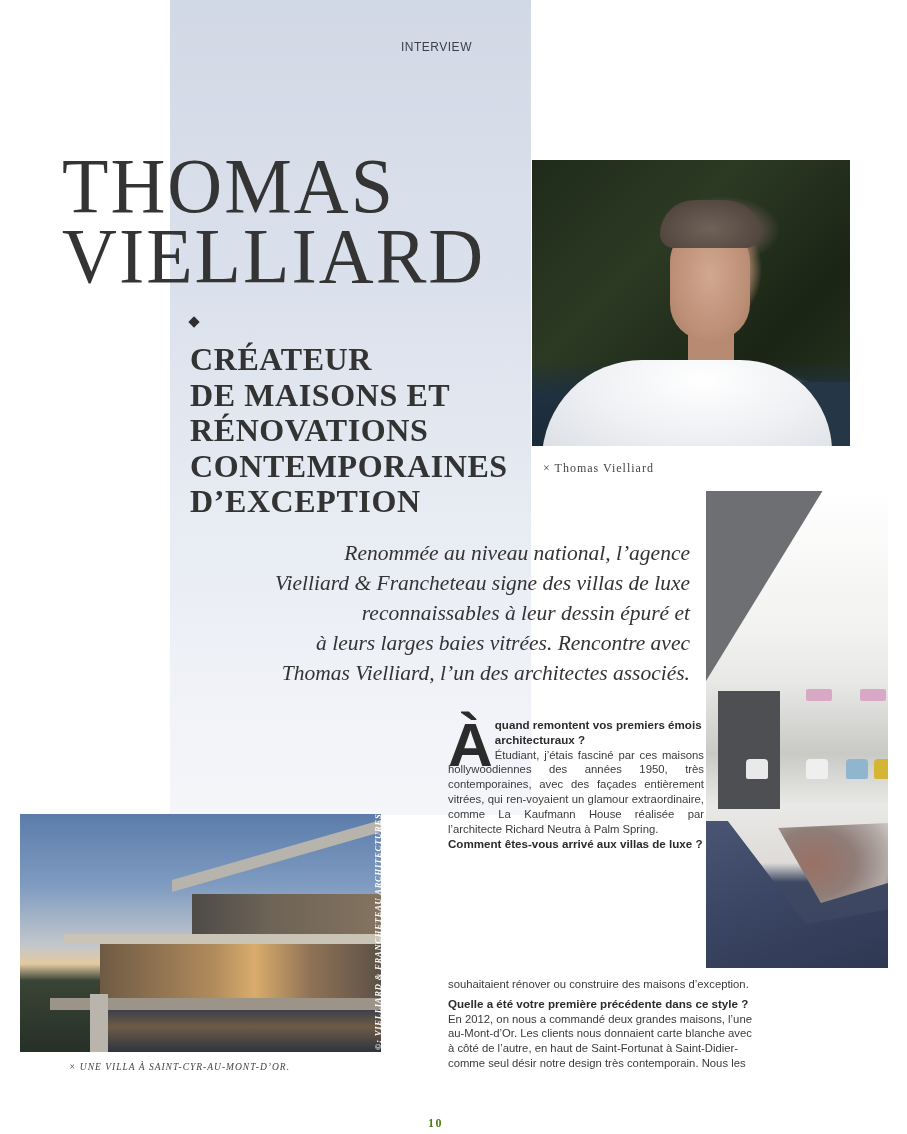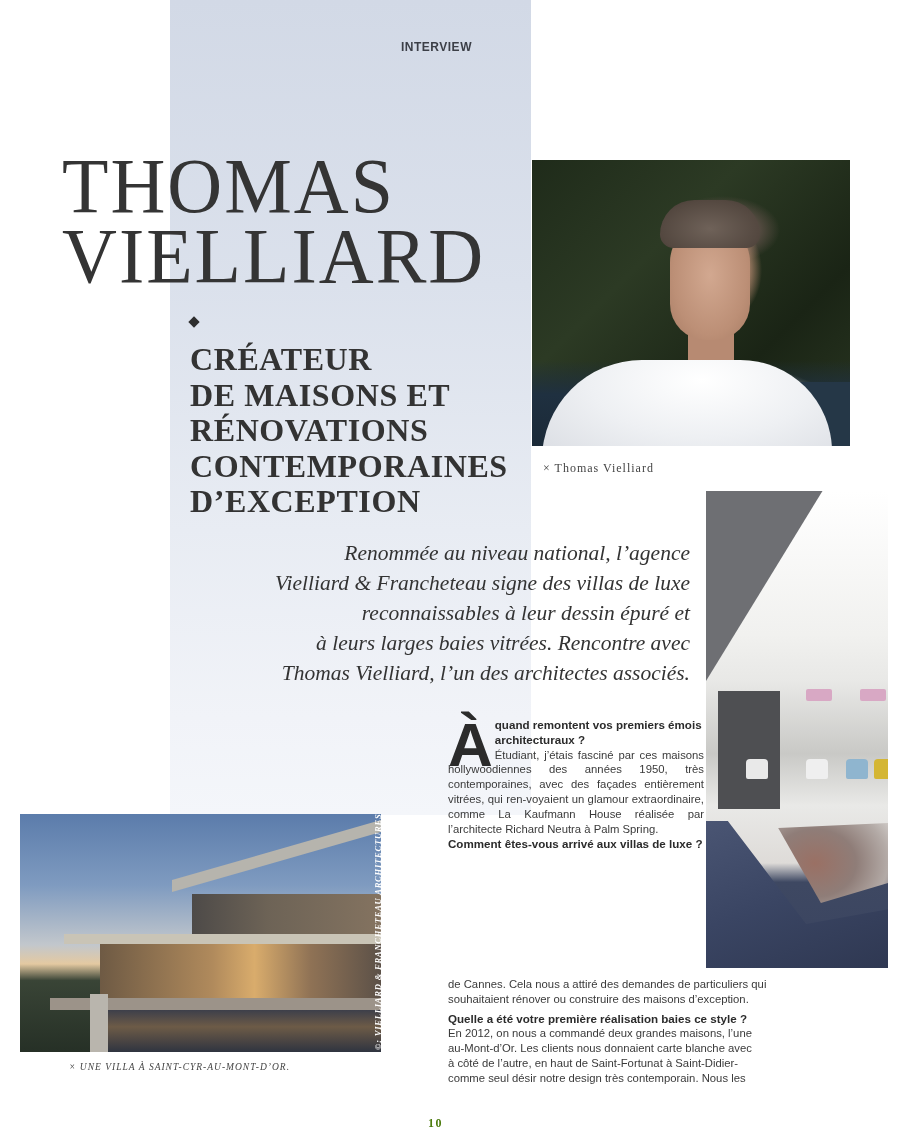--- a/index.html
+++ b/index.html
@@ -7,21 +7,21 @@
   body { position: relative; font-family: "Liberation Sans", sans-serif; color: #2e2e2e; }
 
   .panel {
     position: absolute; left: 170px; top: 0; width: 361px; height: 815px;
     background: linear-gradient(to bottom, #d2d9e6 0%, #dbe1ec 35%, #e8ecf3 65%, #f1f3f8 88%, #f4f6fa 100%);
   }
 
   .section-label {
     position: absolute; left: 401px; top: 40px;
     font-family: "Liberation Sans", sans-serif; font-size: 12px; letter-spacing: 0.5px;
-    color: #3c3f47; font-weight: bold;
+    color: #3c3f47; font-weight: normal;
   }
 
   .name {
     position: absolute; left: 62px; top: 150px; width: 480px;
     font-family: "Liberation Serif", "DejaVu Serif", serif; font-weight: normal;
     font-size: 76px; line-height: 70px; color: #343434; letter-spacing: 2px;
   }
   .name span { display: block; transform: scaleY(1.02); }
 
   .diamond {
@@ -240,22 +240,21 @@
 <div class="caption-villa">× UNE VILLA À SAINT-CYR-AU-MONT-D’OR.</div>
 
 <div class="article">
   <span class="dropcap">À</span>
   <div class="q">quand remontent vos premiers émois architecturaux ?</div>
   <div class="ans">Étudiant, j’étais fasciné par ces maisons hollywoodiennes des années 1950, très contemporaines, avec des façades entièrement vitrées, qui ren-voyaient un glamour extraordinaire, comme La Kaufmann House réalisée par l’architecte Richard Neutra à Palm Spring.</div>
   <div class="q q2">Comment êtes-vous arrivé aux villas de luxe ?</div>
 </div>
 
 <div class="article-wide">
-  <span class="line">de Cannes. Cela nous a attiré des demandes de particuliers qui</span>
   <span class="line">souhaitaient rénover ou construire des maisons d’exception.</span>
-  <span class="line q">Quelle a été votre première réalisation baies ce style ?</span>
+  <span class="line q">Quelle a été votre première précédente dans ce style ?</span>
   <span class="line">En 2012, on nous a commandé deux grandes maisons, l’une</span>
   <span class="line">au-Mont-d’Or. Les clients nous donnaient carte blanche avec</span>
   <span class="line">à côté de l’autre, en haut de Saint-Fortunat à Saint-Didier-</span>
   <span class="line">comme seul désir notre design très contemporain. Nous les</span>
 </div>
 
 <div class="page-number">10</div>
 
 </body></html>

